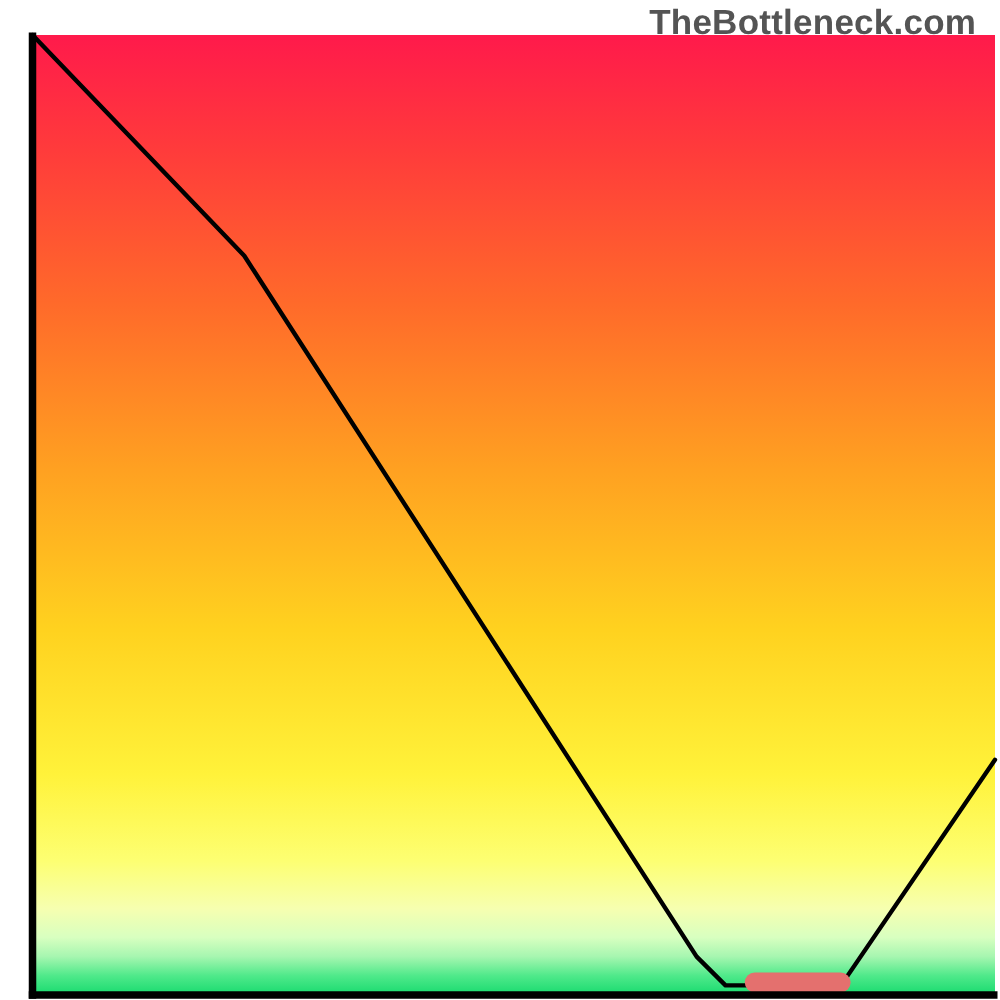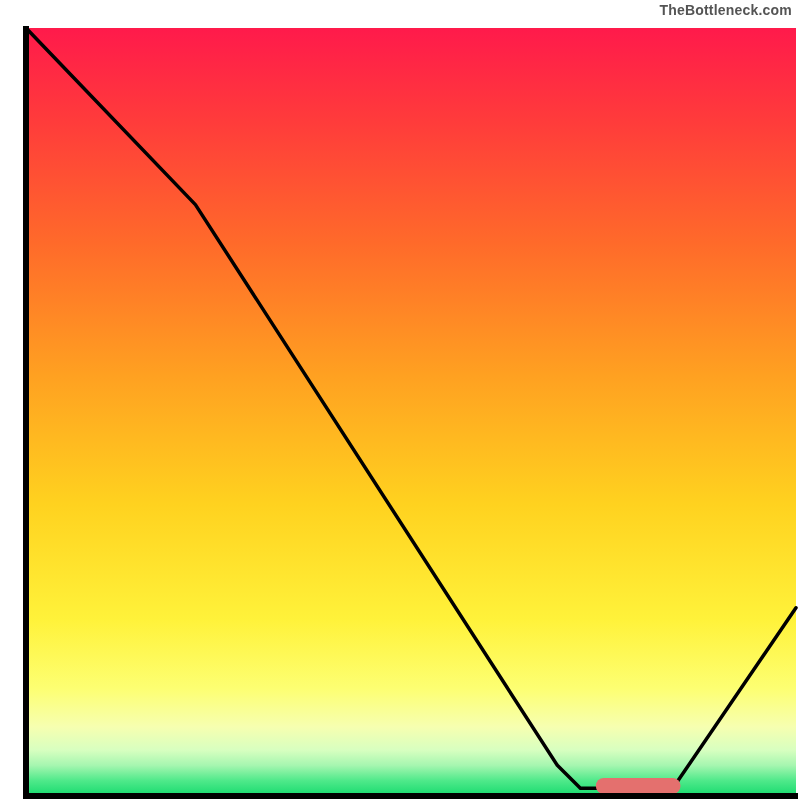--- a/index.html
+++ b/index.html
@@ -11,22 +11,22 @@
     font-family: Arial, Helvetica, sans-serif;
   }
   .container {
     position: relative;
     width: 800px;
     height: 800px;
   }
   .watermark {
     position: absolute;
     top: 2px;
-    right: 8px;
-    font-size: 14px;
+    right: 19px;
+    font-size: 28px;
     font-weight: 600;
     color: #545454;
     letter-spacing: 0.2px;
   }
   svg {
     display: block;
   }
 </style>
 </head>
 <body>

